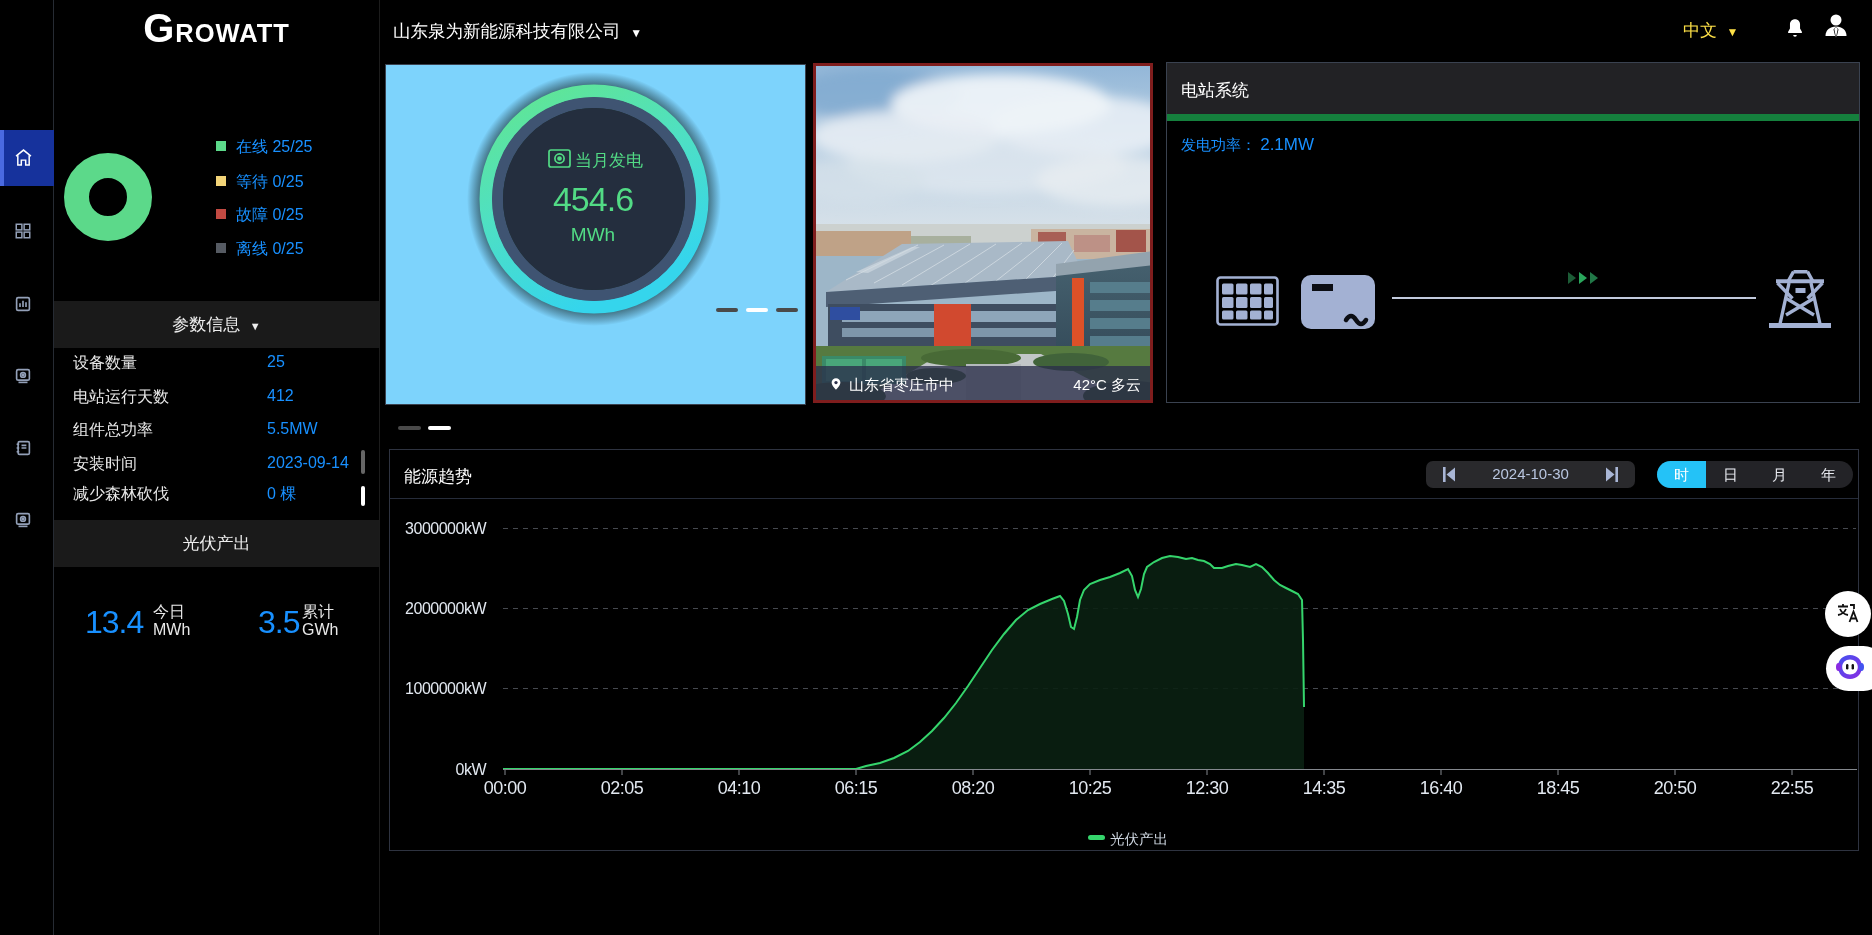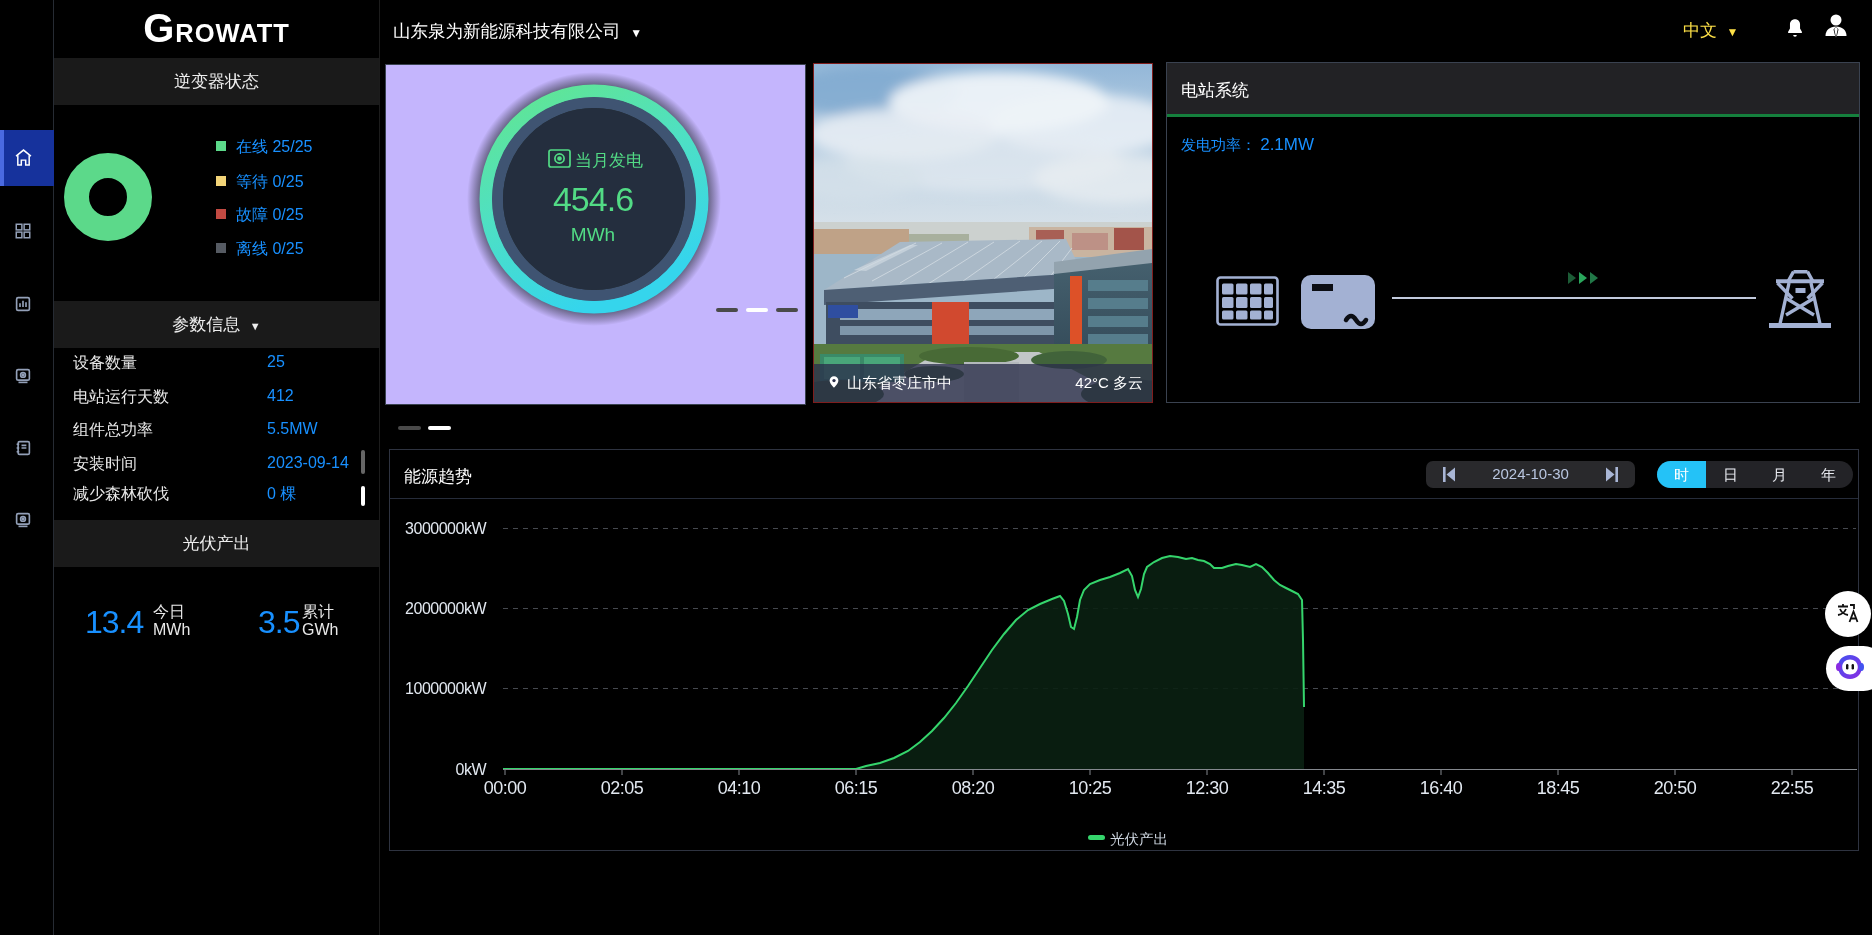--- a/index.html
+++ b/index.html
@@ -8,24 +8,24 @@
 #leftpanel{left:54px;top:0;width:325px;height:935px;background:#000;border-right:1px solid #1c1c1c;}
 .sechead{left:0;width:325px;height:47px;background:#1a1a1a;color:#eee;font-size:17px;text-align:center;line-height:47px;}
 #sidebar{left:0;top:0;width:54px;height:935px;background:#000;border-right:1px solid #262b33;box-sizing:border-box;}
 #homeblk{left:0;top:130px;width:54px;height:56px;background:#16329c;border-left:4px solid #4a6ae0;box-sizing:border-box;}
 .sic{left:14px;width:18px;height:18px;}
 .row{left:0;width:325px;height:34px;}
 .plabel{position:absolute;left:19px;color:#e8e8e8;font-size:16px;white-space:nowrap;}
 .pval{position:absolute;left:213px;color:#1890ff;font-size:16px;white-space:nowrap;}
 .leg{position:absolute;font-size:16px;color:#1890ff;white-space:nowrap;}
 .legsq{position:absolute;left:162px;width:10px;height:10px;}
-#card1{left:385px;top:64px;width:421px;height:341px;background:#c4b5fd;border:1px solid #3a4250;box-sizing:border-box;}
-#card2{left:813px;top:63px;width:340px;height:340px;background:#9db6c8;border:1px solid #7f1d1d;box-sizing:border-box;overflow:hidden;}
+#card1{left:385px;top:64px;width:421px;height:341px;background:#7dd3fc;border:1px solid #3a4250;box-sizing:border-box;}
+#card2{left:813px;top:63px;width:340px;height:340px;background:#9db6c8;border:3px solid #7f1d1d;box-sizing:border-box;overflow:hidden;}
 #card3{left:1166px;top:62px;width:694px;height:341px;background:#000;border:1px solid #3a4250;box-sizing:border-box;}
-#card3 .hd{position:absolute;left:0;top:0;width:100%;height:51px;background:#222225;border-bottom:3px solid #15803d;}
+#card3 .hd{position:absolute;left:0;top:0;width:100%;height:51px;background:#222225;border-bottom:7px solid #15803d;}
 #chartpanel{left:389px;top:449px;width:1470px;height:402px;background:#000;border:1px solid #2e3340;box-sizing:border-box;}
 .dash{position:absolute;height:4px;border-radius:2px;}
 #datepill{position:absolute;left:1036px;top:11px;width:209px;height:27px;background:#29292c;border-radius:7px;}
 #tabs{position:absolute;left:1267px;top:11px;width:196px;height:27px;background:#232327;border-radius:13.5px;color:#e8eaf0;font-size:15px;}
 .tab{position:absolute;top:0;width:49px;height:27px;line-height:27px;text-align:center;}
 #tabact{position:absolute;left:0;top:0;width:49px;height:27px;background:#24c2f7;border-radius:13.5px 0 0 13.5px;line-height:27px;text-align:center;color:#fff;}
 .fbtn{position:absolute;background:#fff;}
 </style>
 </head>
 <body>
@@ -61,21 +61,20 @@
     <circle cx="12" cy="10.5" r="3.2"></circle>
     <circle cx="12" cy="10.5" r="1" fill="#93a0b8"></circle>
     <path d="M6 20.5 H18"></path>
   </svg>
 
 <div class="abs" id="leftpanel">
 
   <div class="abs" style="left:0;top:0;width:325px;height:57px;text-align:center;">
     <span style="color:#fff;font-weight:bold;font-size:40px;line-height:57px;letter-spacing:1px;">G</span><span style="color:#fff;font-weight:bold;font-size:25.5px;letter-spacing:1px;">ROWATT</span>
   </div>
-  <div class="abs sechead" style="top:58px;">逆变器状态</div>
 
   <svg class="abs" style="left:10px;top:153px;width:88px;height:88px;" viewBox="0 0 88 88">
       <circle cx="44" cy="44" r="31.5" fill="none" stroke="#5cd98a" stroke-width="25"></circle>
     </svg>
   <div class="leg" style="left:182px;top:137px;">在线 25/25</div>
     <div class="legsq" style="top:141px;background:#5cd98a;"></div>
   <div class="leg" style="left:182px;top:172px;">等待 0/25</div>
     <div class="legsq" style="top:176px;background:#f2d478;"></div>
   <div class="leg" style="left:182px;top:205px;">故障 0/25</div>
     <div class="legsq" style="top:209px;background:#c24a42;"></div>

